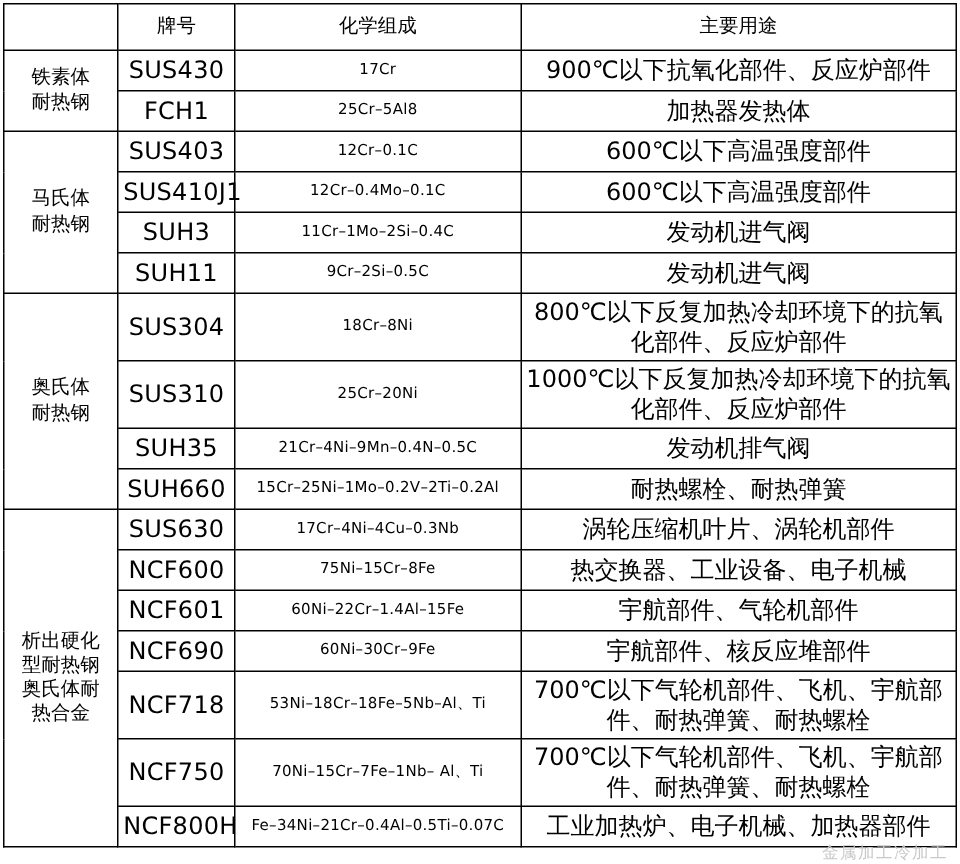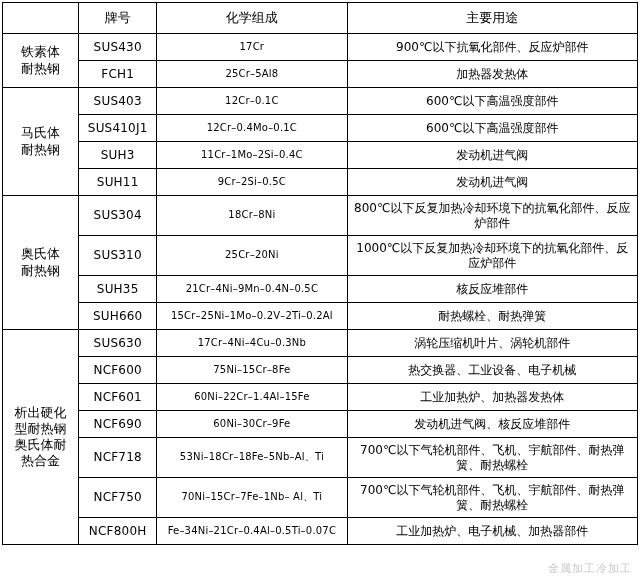--- a/index.html
+++ b/index.html
@@ -38,29 +38,29 @@
     font-size: 13px;
     height: 26px;
   }
   thead .blank-cell { border-left: 1px solid #ffffff; border-top: 1px solid #ffffff; }
 
   td.group {
     font-size: 13px;
     line-height: 1.3;
   }
   td.grade {
-    font-size: 12px;
+    font-size: 16px;
     letter-spacing: 0.2px;
   }
   td.comp {
     font-size: 10px;
     letter-spacing: 0.2px;
   }
   td.use {
-    font-size: 12px;
+    font-size: 16px;
     line-height: 1.35;
     margin-left: 24px;
   }
   tbody tr { height: 27px; }
   tr.tall { height: 40px; }
 
   .watermark {
     position: absolute;
     right: 8px;
     bottom: 0;
@@ -131,21 +131,21 @@
       <td class="use">800℃以下反复加热冷却环境下的抗氧化部件、反应炉部件</td>
     </tr>
     <tr class="tall">
       <td class="grade">SUS310</td>
       <td class="comp">25Cr–20Ni</td>
       <td class="use">1000℃以下反复加热冷却环境下的抗氧化部件、反应炉部件</td>
     </tr>
     <tr>
       <td class="grade">SUH35</td>
       <td class="comp">21Cr–4Ni–9Mn–0.4N–0.5C</td>
-      <td class="use">核反应堆部件</td>
+      <td class="use">发动机排气阀</td>
     </tr>
     <tr>
       <td class="grade">SUH660</td>
       <td class="comp">15Cr–25Ni–1Mo–0.2V–2Ti–0.2Al</td>
       <td class="use">耐热螺栓、耐热弹簧</td>
     </tr>
 
     <tr>
       <td class="group" rowspan="7">析出硬化<br>型耐热钢<br>奥氏体耐<br>热合金</td>
       <td class="grade">SUS630</td>
@@ -153,26 +153,26 @@
       <td class="use">涡轮压缩机叶片、涡轮机部件</td>
     </tr>
     <tr>
       <td class="grade">NCF600</td>
       <td class="comp">75Ni–15Cr–8Fe</td>
       <td class="use">热交换器、工业设备、电子机械</td>
     </tr>
     <tr>
       <td class="grade">NCF601</td>
       <td class="comp">60Ni–22Cr–1.4Al–15Fe</td>
-      <td class="use">工业加热炉、加热器发热体</td>
+      <td class="use">宇航部件、气轮机部件</td>
     </tr>
     <tr>
       <td class="grade">NCF690</td>
       <td class="comp">60Ni–30Cr–9Fe</td>
-      <td class="use">发动机进气阀、核反应堆部件</td>
+      <td class="use">宇航部件、核反应堆部件</td>
     </tr>
     <tr class="tall">
       <td class="grade">NCF718</td>
       <td class="comp">53Ni–18Cr–18Fe–5Nb–Al、Ti</td>
       <td class="use">700℃以下气轮机部件、飞机、宇航部件、耐热弹簧、耐热螺栓</td>
     </tr>
     <tr class="tall">
       <td class="grade">NCF750</td>
       <td class="comp">70Ni–15Cr–7Fe–1Nb– Al、Ti</td>
       <td class="use">700℃以下气轮机部件、飞机、宇航部件、耐热弹簧、耐热螺栓</td>

